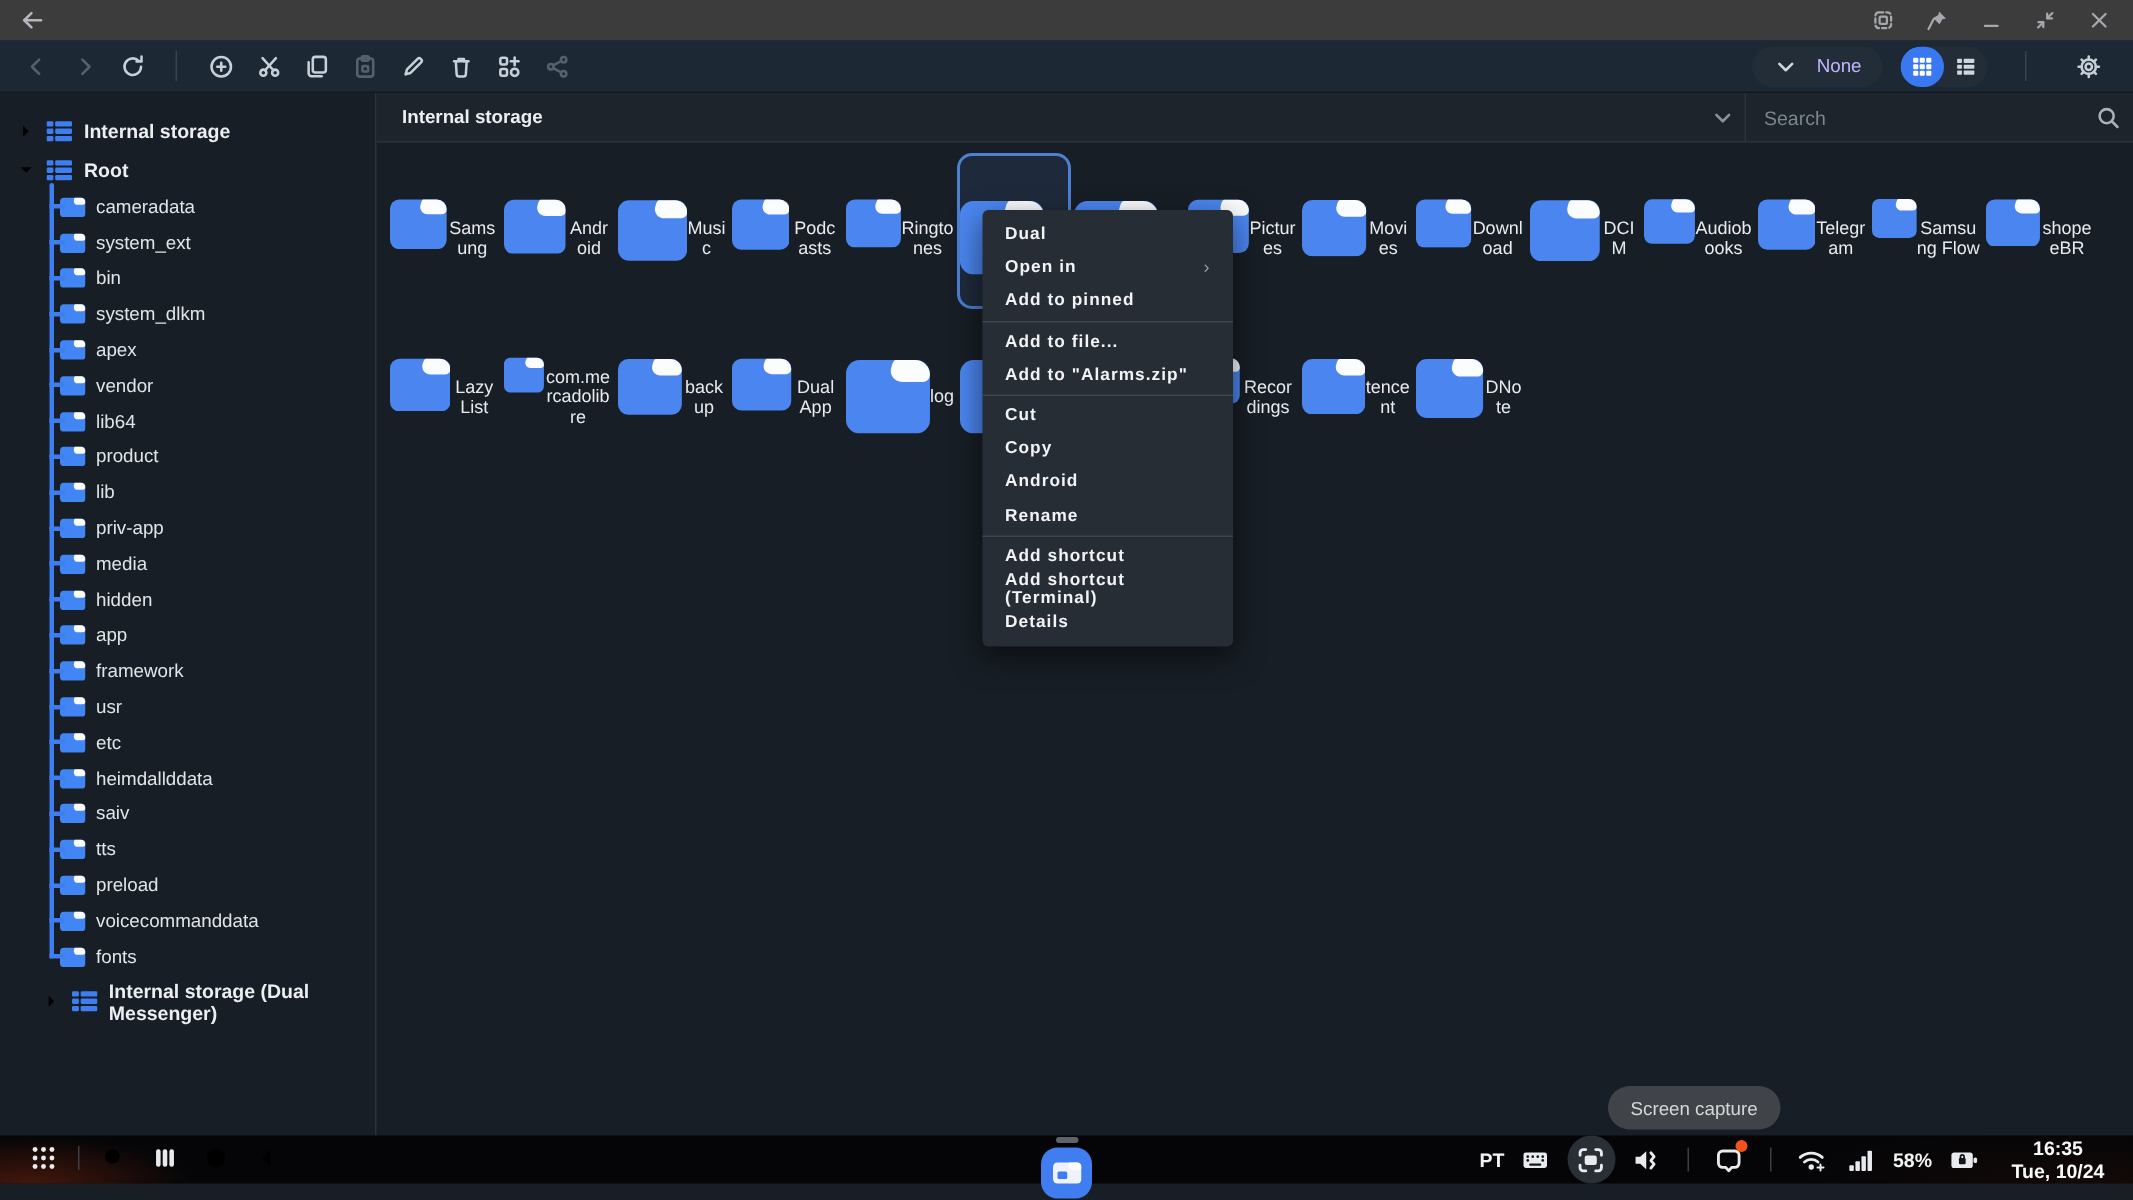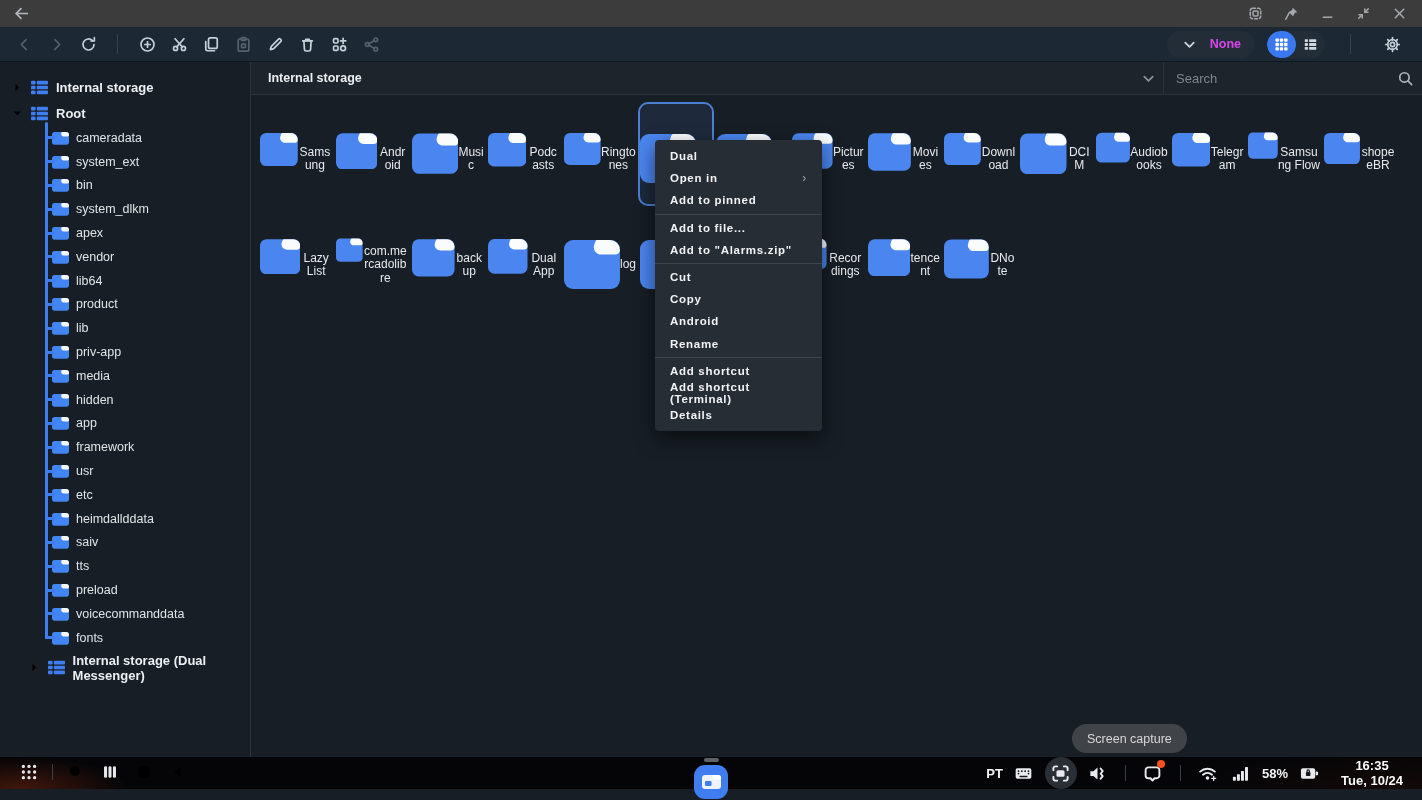--- a/index.html
+++ b/index.html
@@ -21,35 +21,35 @@
   .tb-left{display:flex;align-items:center;padding-left:8px;}
   .tb-btn{width:32px;height:28px;display:flex;align-items:center;justify-content:center;
           color:#c7d0d8;border-radius:6px;cursor:default;}
   .tb-btn.disabled{color:#57616c;}
   .tb-divider{width:1px;height:20px;background:#39434d;margin:0 13px;}
   .ic svg{width:17px;height:17px;display:block;fill:none;stroke:currentColor;
           stroke-width:1.6;stroke-linecap:round;stroke-linejoin:round;}
   .tb-right{margin-left:auto;display:flex;align-items:center;gap:12px;padding-right:14px;}
   .pill{height:27px;border-radius:14px;background:#232d37;display:flex;align-items:center;}
   .pill.sortpill{padding:0 14px;gap:12px;color:#cfd6dc;}
-  .pill-label{font-size:12.5px;font-weight:bold;color:#d946ef;}
+  .pill-label{font-size:12.5px;font-weight:normal;color:#c4b5fd;}
   .toggle{width:29px;height:27px;display:flex;align-items:center;justify-content:center;color:#cfd6dc;}
   .toggle.active{background:#3a78f2;color:#fff;border-radius:14px;}
   .viewpill{overflow:hidden;}
 
   
   .app-body{position:absolute;left:0;top:62px;width:1422px;height:695px;display:flex;}
   .sidebar{width:251px;height:100%;border-right:1px solid #2b343e;padding-top:12px;overflow:hidden;}
   .side-row{height:26px;display:flex;align-items:center;padding-left:9px;font-size:13px;
             font-weight:bold;color:#eceff1;cursor:default;}
   .side-row .chev{width:16px;height:16px;color:#4a8df8;display:flex;align-items:center;justify-content:center;}
   .side-row .chev svg{width:13px;height:13px;}
   .side-row .stor{margin:0 8px 0 6px;color:#3f7ef0;display:flex;}
   .side-row .stor svg{width:17px;height:15px;}
-  .tree{position:relative;margin-left:12px;}
+  .tree{position:relative;}
   .tree-vline{position:absolute;left:33px;top:-4px;bottom:11px;width:3px;background:#3f7ef0;border-radius:2px;}
   .tree-row{position:relative;height:23.8px;display:flex;align-items:center;padding-left:40px;
             font-size:12.5px;color:#e1e5e8;cursor:default;}
   .tree-row::before{content:"";position:absolute;left:33px;top:calc(50% - 1.5px);width:10px;height:3px;
                     background:#3f7ef0;}
   .tree-row .mini{margin-right:7px;display:flex;}
   .dual-row{margin-top:5px;padding-left:28px;}
 
   
   .main{flex:1;display:flex;flex-direction:column;}

